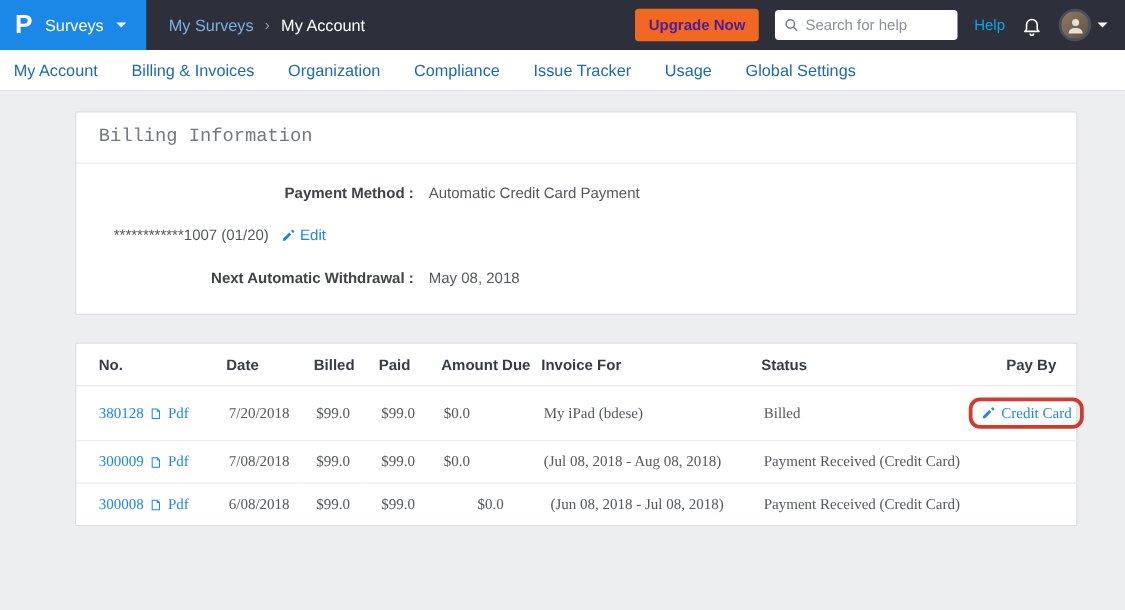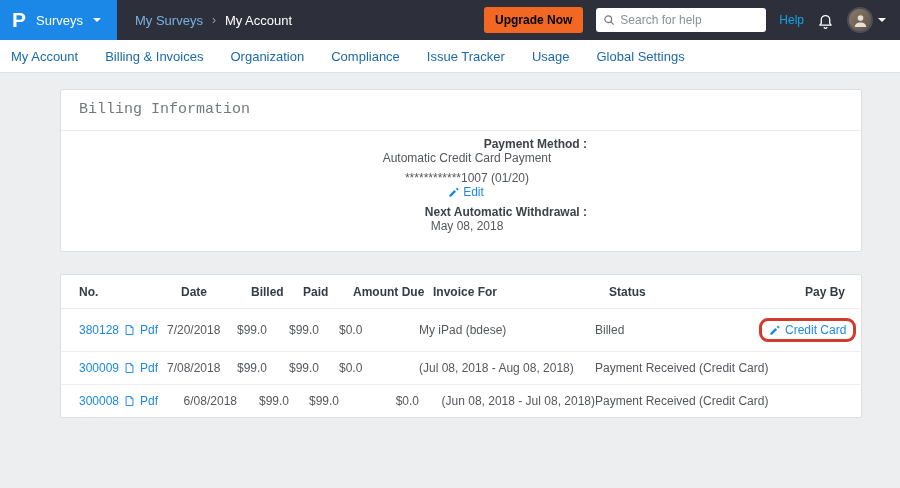--- a/index.html
+++ b/index.html
@@ -45,33 +45,33 @@
   .crumb-2 { color: #ffffff; }
   .topbar-right {
     margin-left: auto;
     display: flex;
     align-items: center;
     gap: 13px;
     padding-right: 14px;
   }
   .upgrade-btn {
     background: #f26822;
-    color: #000000;
+    color: #4c1d95;
     font-size: 12px;
     font-weight: bold;
     border: none;
     border-radius: 3px;
     padding: 6px 11px;
     cursor: pointer;
     font-family: "Liberation Sans", sans-serif;
   }
   .search-wrap { position: relative; }
   .search-wrap svg { position: absolute; left: 7px; top: 6px; }
   .search-input {
-    width: 170px;
+    width: 146px;
     height: 24px;
     border: none;
     border-radius: 3px;
     padding: 0 6px 0 24px;
     font-size: 12px;
     color: #3c4043;
     font-family: "Liberation Sans", sans-serif;
     outline: none;
   }
   .search-input::placeholder { color: #8b9096; }
@@ -126,21 +126,21 @@
     background: #1b87e6;
     color: #fff;
     font-size: 10px;
     font-weight: bold;
     line-height: 15px;
     text-align: center;
     display: inline-block;
     cursor: pointer;
   }
   .billing-body { padding: 6px 18px 12px; }
-  .info-row { display: flex; align-items: center; height: 34px; font-size: 12px; flex-direction: column; }
+  .info-row { display: flex; align-items: center; height: 34px; font-size: 12px; }
   .info-label {
     width: 252px;
     text-align: right;
     font-weight: bold;
     color: #3f4246;
   }
   .info-value { margin-left: 12px; color: #54575c; }
   .edit-link {
     margin-left: 10px;
     color: #1b87e6;
@@ -156,26 +156,27 @@
   table { width: 100%; border-collapse: collapse; table-layout: fixed; font-size: 12px; }
   th {
     text-align: left;
     font-weight: bold;
     color: #353c46;
     padding: 10px 14px 9px;
     border-bottom: 1px solid #e9ebed;
     white-space: nowrap;
   }
   td {
-    padding: 9px 0;
+    padding: 9px 16px;
     color: #54575c;
     border-bottom: 1px solid #eceef0;
     white-space: nowrap;
     overflow: visible;
     vertical-align: middle;
+    font-family: Liberation Serif, serif;
   }
   tr:last-child td { border-bottom: none; text-align: right; }
   th:first-child, td:first-child { padding-left: 18px; }
   th:last-child, td:last-child { padding-right: 18px; text-align: right; }
   .link {
     color: #1b87e6;
     text-decoration: none;
     cursor: pointer;
   }
   .no-cell { display: flex; align-items: center; gap: 5px; }

